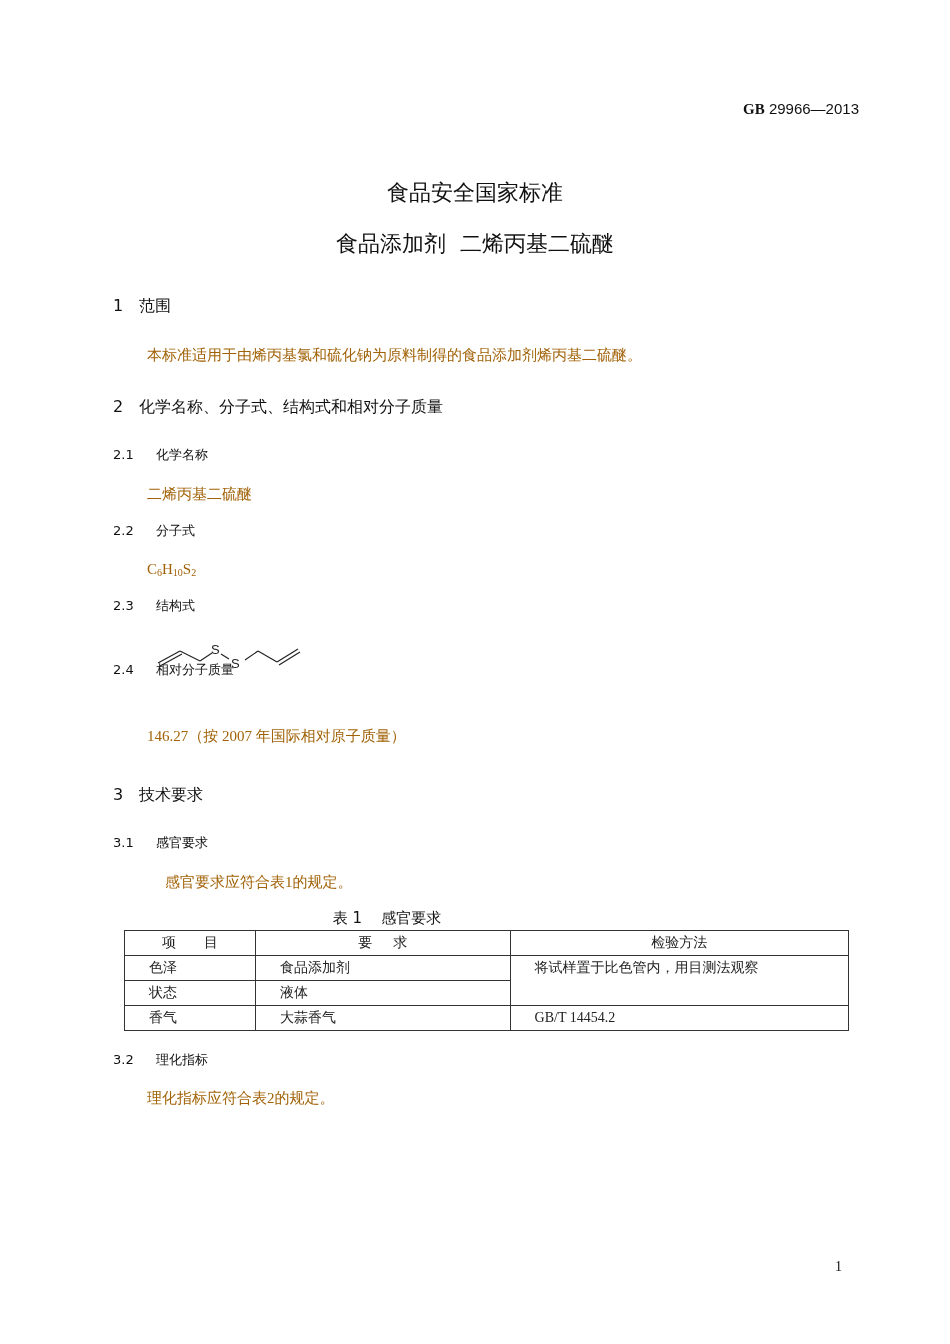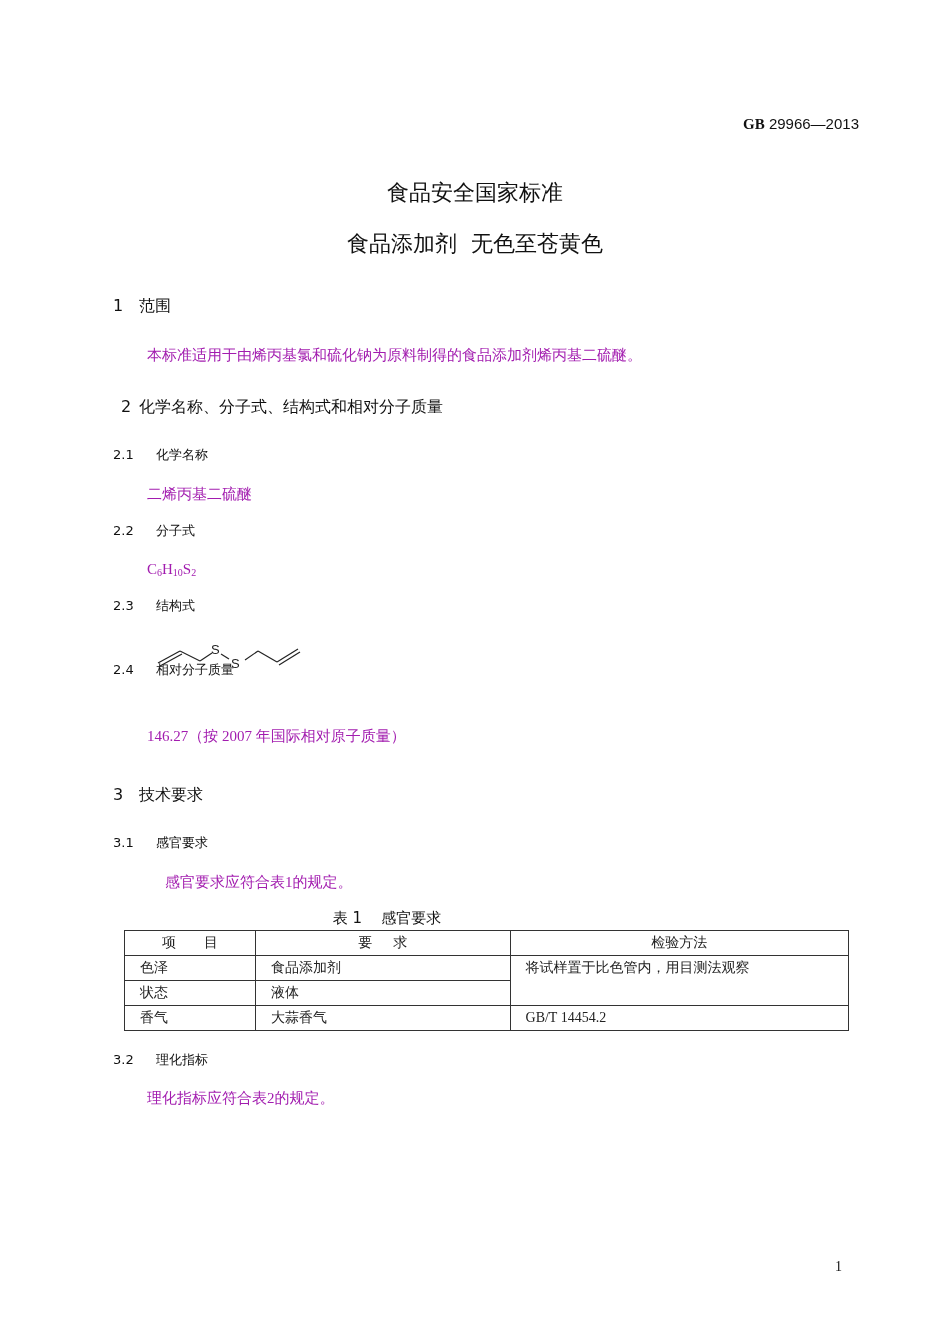--- a/index.html
+++ b/index.html
@@ -1,53 +1,53 @@
 <!DOCTYPE html>
 <html><head>
 <meta charset="utf-8">
 <style>
   html, body { margin: 0; padding: 0; background: #ffffff; }
   body { width: 950px; height: 1344px; position: relative; overflow: hidden; color: #111; }
   .abs { position: absolute; white-space: nowrap; }
   .sans { font-family: "DejaVu Sans", "Liberation Sans", sans-serif; }
-  .std-code { right: 91px; top: 115px; font-size: 15px; font-family: "Liberation Sans", sans-serif; margin-left: 17px; }
+  .std-code { right: 91px; top: 100px; font-size: 15px; font-family: "Liberation Sans", sans-serif; margin-left: 17px; }
   .std-code b { font-family: "Liberation Serif", serif; font-weight: bold; }
   .title { left: 0; width: 950px; text-align: center; font-size: 22px; }
   .h1 { left: 113px; font-size: 16px; }
   .h1 .num { display: inline-block; width: 26px; }
   .h2 { left: 113px; font-size: 13px; }
   .h2 .num { display: inline-block; width: 43px; }
-  .para { left: 147px; font-size: 15px; font-family: "Liberation Serif", "DejaVu Serif", serif; color: #a21caf; }
+  .para { left: 147px; font-size: 15px; font-family: "Liberation Serif", "DejaVu Serif", serif; color: #a16207; }
   .para sub { font-size: 10px; vertical-align: -2px; }
   .table-caption { left: 0; width: 774px; text-align: center; font-size: 15px; top: 909px; }
   table.t1 { position: absolute; left: 124px; top: 930px; width: 725px; border-collapse: collapse;
              font-family: "Liberation Serif", "DejaVu Serif", serif; font-size: 14px; color: #222; }
-  table.t1 td, table.t1 th { border: 1px solid #333; padding: 0 15px; height: 24px; text-align: left; font-weight: normal; vertical-align: middle; }
+  table.t1 td, table.t1 th { border: 1px solid #333; padding: 0 24px; height: 24px; text-align: left; font-weight: normal; vertical-align: middle; }
   table.t1 th { text-align: center; letter-spacing: 0; }
   table.t1 td.merged { vertical-align: top; padding-top: 3px; }
   .page-num { left: 835px; top: 1259px; font-size: 14px; font-family: "Liberation Serif", serif; }
   svg.struct { position: absolute; left: 155px; top: 640px; }
 </style>
 </head>
 <body>
 
 <div class="abs std-code">
   <b>GB</b>
   <span>29966—2013</span>
 </div>
 
 <div class="abs title sans" style="top:178px;">食品安全国家标准</div>
-<div class="abs title sans" style="top:229px; white-space:pre;">食品添加剂  无色至苍黄色</div>
+<div class="abs title sans" style="top:229px; white-space:pre;">食品添加剂  二烯丙基二硫醚</div>
 
 <div class="abs h1 sans" style="top:296px;">
   <span class="num">1</span><span>范围</span>
 </div>
 <div class="abs para" style="top:346px;">本标准适用于由烯丙基氯和硫化钠为原料制得的食品添加剂烯丙基二硫醚。</div>
 
-<div class="abs h1 sans" style="top:397px;text-align:center;">
+<div class="abs h1 sans" style="top:397px;">
   <span class="num">2</span><span>化学名称、分子式、结构式和相对分子质量</span>
 </div>
 
 <div class="abs h2 sans" style="top:446px;">
   <span class="num">2.1</span><span>化学名称</span>
 </div>
 <div class="abs para" style="top:485px;">二烯丙基二硫醚</div>
 
 <div class="abs h2 sans" style="top:522px;">
   <span class="num">2.2</span><span>分子式</span>

